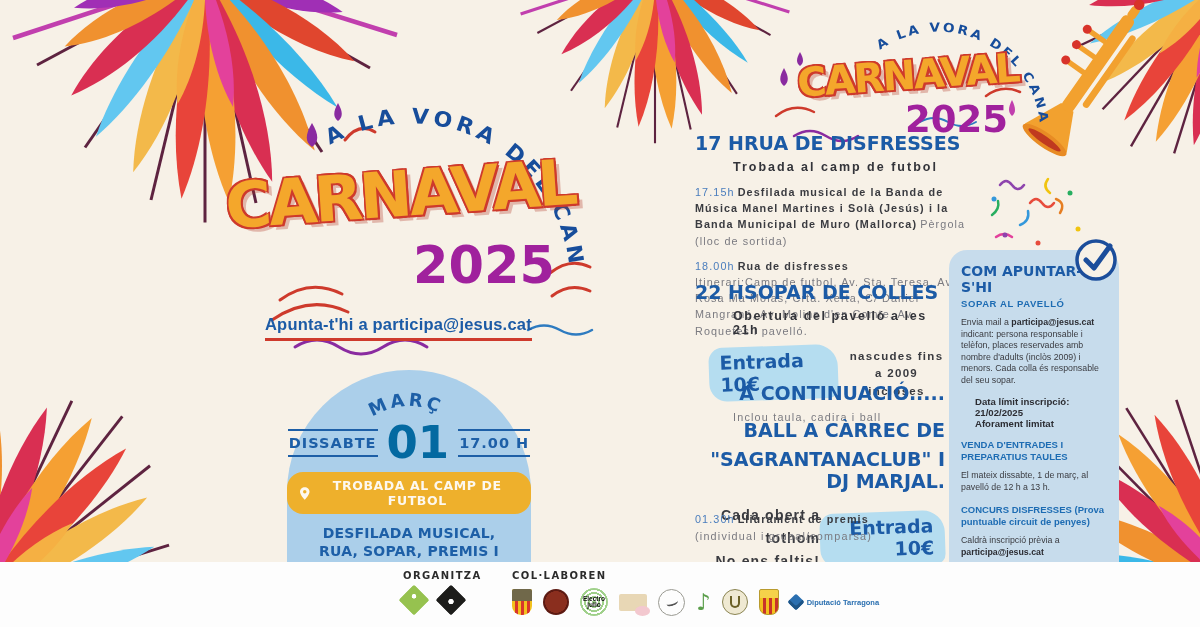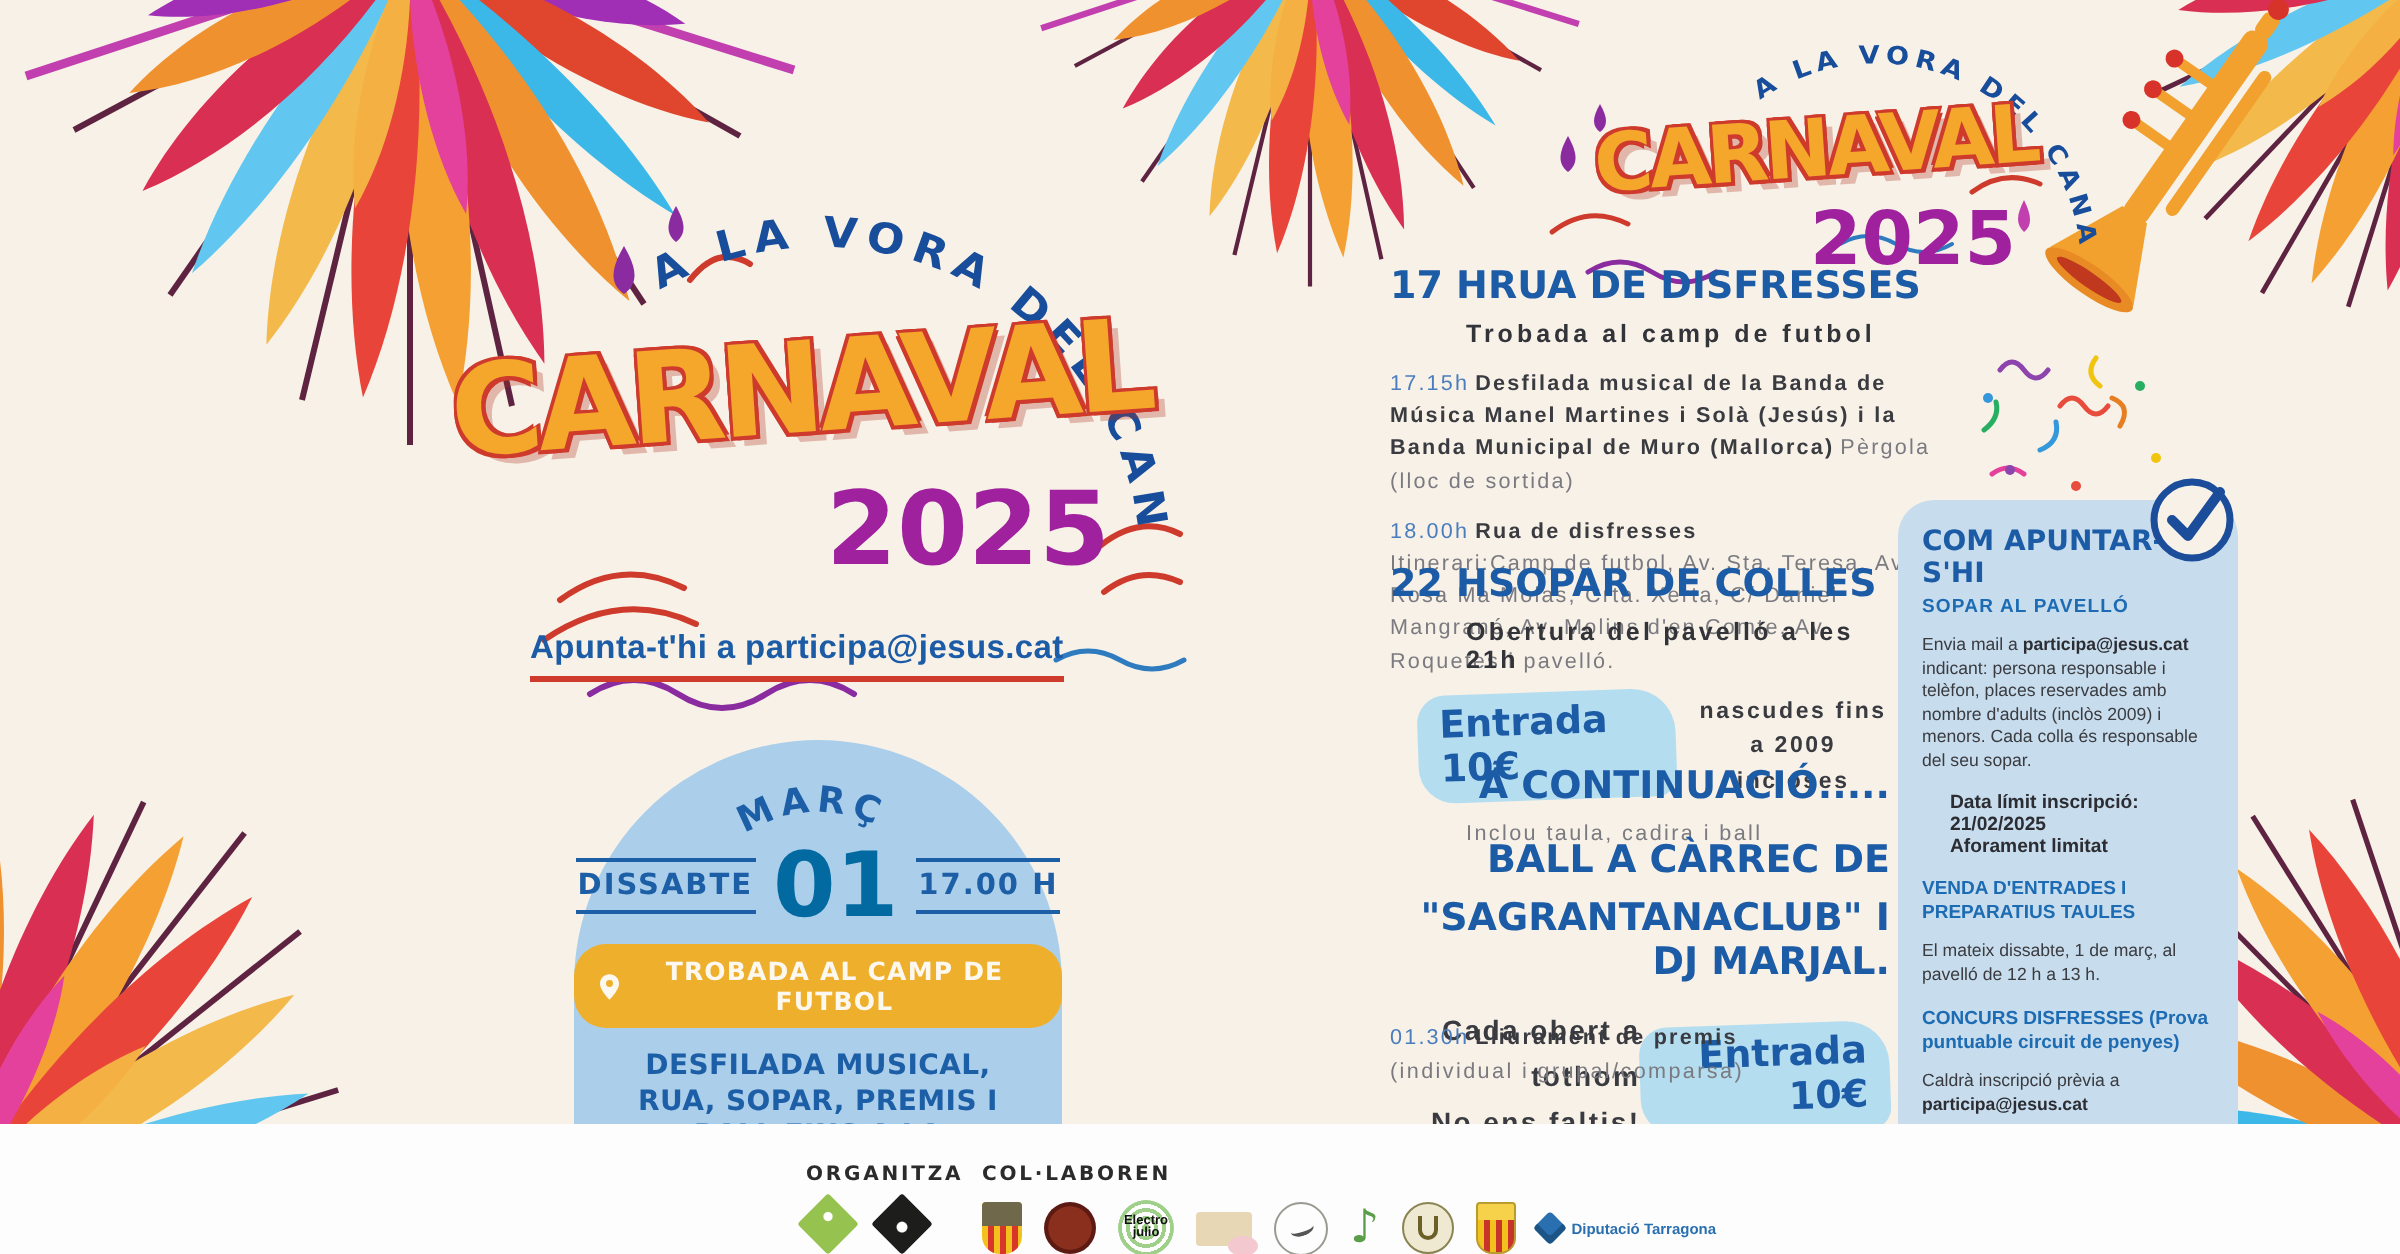--- a/index.html
+++ b/index.html
@@ -67,27 +67,27 @@
   .panel p{font-size:8.8px;color:var(--dark);line-height:1.32;margin-top:8px;}
   .panel p b{font-weight:900;color:#2c2d33;}
   .pdead{font-size:9.6px;font-weight:bold;color:#2c2d33;margin:9px 0 0 14px;}
   .pdead .r{display:block;text-align:left;}
   .ptitle{font-size:9.5px;font-weight:bold;color:#1d6cb3;line-height:1.25;margin-top:10px;}
   .pdead2{font-size:9.6px;font-weight:bold;color:#2c2d33;text-align:right;margin-top:9px;}
   .check{position:absolute;left:1070px;top:234px;z-index:3;}
 
   
   .footer{position:absolute;left:0;right:0;bottom:0;height:65px;background:#fdfdfd;z-index:6;}
-  .f-label{font-size:10px;font-weight:bold;letter-spacing:1.4px;color:#2b2b2b;font-family:"DejaVu Sans",sans-serif;margin-top:12px;}
+  .f-label{font-size:10px;font-weight:bold;letter-spacing:1.4px;color:#2b2b2b;font-family:"DejaVu Sans",sans-serif;}
   .org{position:absolute;left:403px;top:8px;}
   .org-logos{display:flex;gap:15px;margin-top:8px;align-items:center;}
   .diamond{width:22px;height:22px;transform:rotate(45deg);border-radius:2px;}
   .diamond.green{background:radial-gradient(circle at 38% 38%,#fff 2px,transparent 2.6px),#96c24f;}
   .diamond.black{background:radial-gradient(circle at 55% 55%,#fff 2.4px,transparent 3px),#1d1d1b;}
-  .col{position:absolute;left:491px;top:8px;}
+  .col{position:absolute;left:512px;top:8px;}
   .col-logos{display:flex;gap:11px;margin-top:6px;align-items:center;height:30px;}
   .shield{width:20px;height:26px;border-radius:2px 2px 9px 9px;position:relative;
     background:repeating-linear-gradient(90deg,#f2c11e 0 3px,#d8362b 3px 6px);}
   .shield::before{content:"";position:absolute;left:0;right:0;top:0;height:12px;background:#70684a;border-radius:2px 2px 0 0;}
   .circ-red{width:26px;height:26px;border-radius:50%;background:radial-gradient(circle,#8a2e1e 58%,#5d1a12 60%);}
   .electro{width:28px;height:28px;border-radius:50%;display:flex;align-items:center;justify-content:center;
     background:repeating-radial-gradient(circle,#9fd08a 0 2px,#ffffff 2px 4px);}
   .electro span{font-size:6.5px;font-weight:900;color:#111;line-height:1;text-align:center;white-space:pre-line;}
   .pastry{width:28px;height:17px;background:#e8d7b5;border-radius:2px;position:relative;}
   .pastry::after{content:"";position:absolute;right:-3px;bottom:-5px;width:15px;height:10px;border-radius:50%;background:#f3c8cf;}

